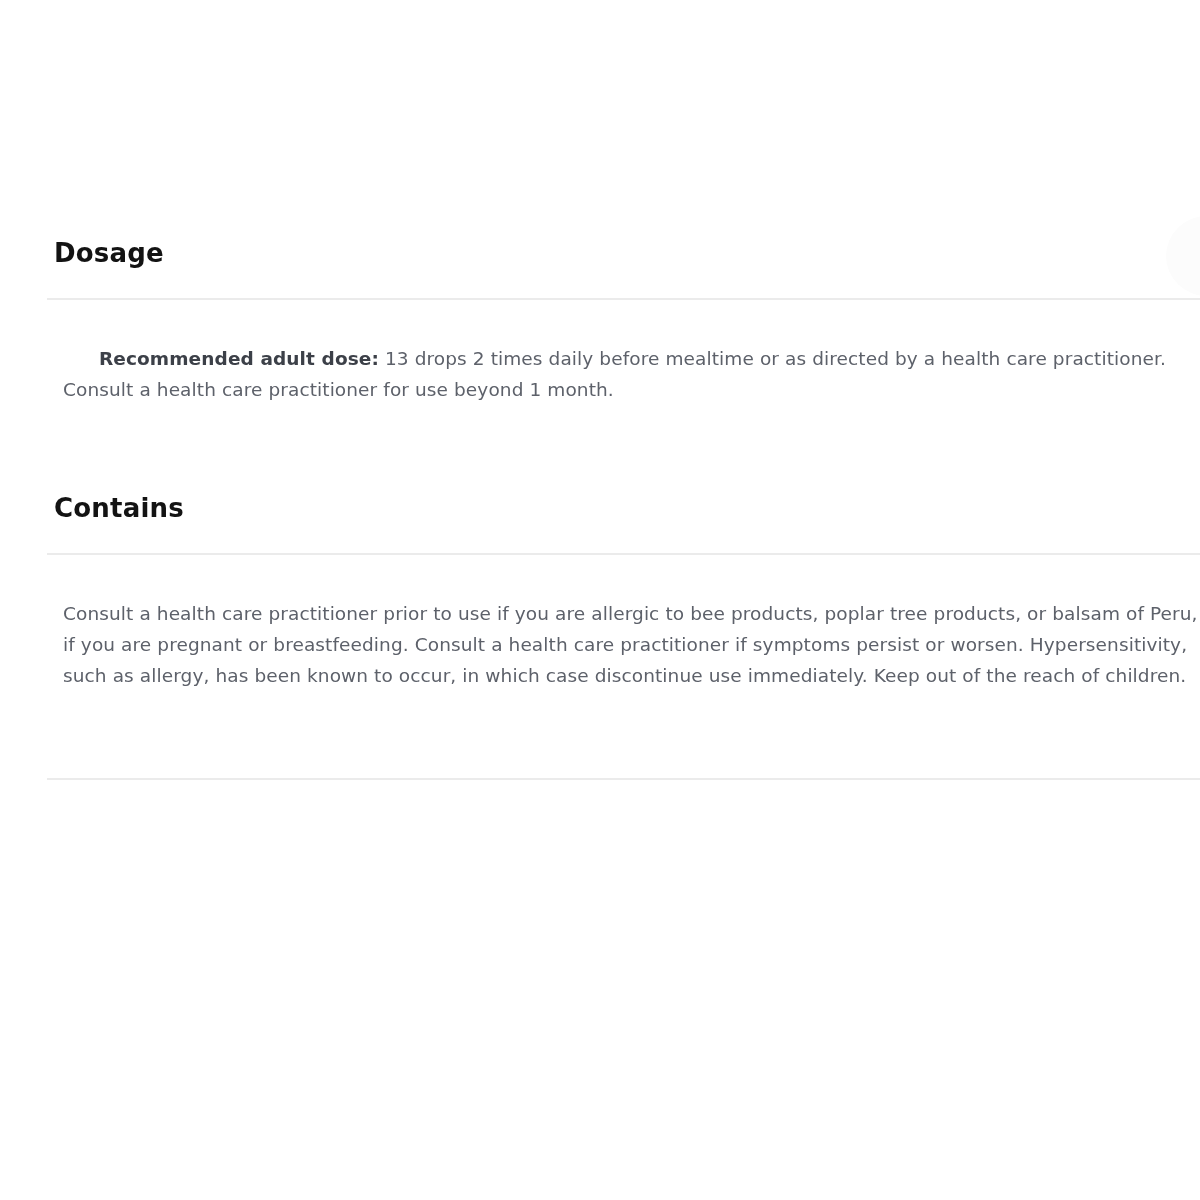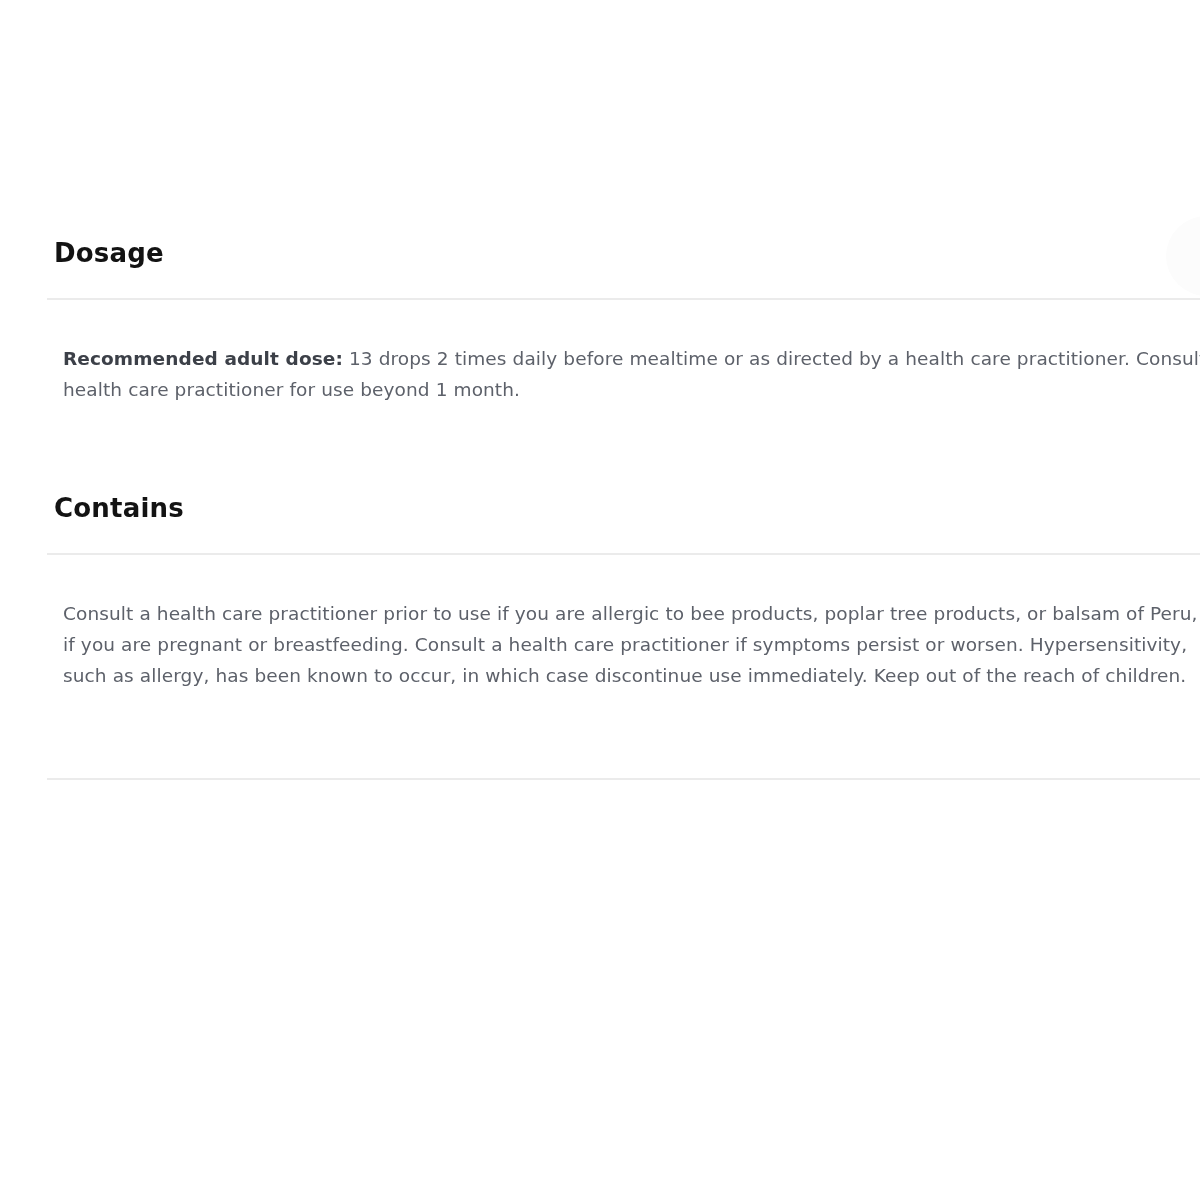--- a/index.html
+++ b/index.html
@@ -41,20 +41,21 @@
   .section-body {
     font-size: 18.5px;
     line-height: 31px;
     letter-spacing: 0.1px;
     color: #5d616a;
     margin: 43px 16px 0 23px;
   }
   .lead {
     font-weight: 700;
     color: #3c4048;
+    margin-left: 36px;
   }
   .floating-blob {
     position: absolute;
     top: 216px;
     left: 1166px;
     width: 82px;
     height: 80px;
     border-radius: 50%;
     background: #fcfcfc;
   }

